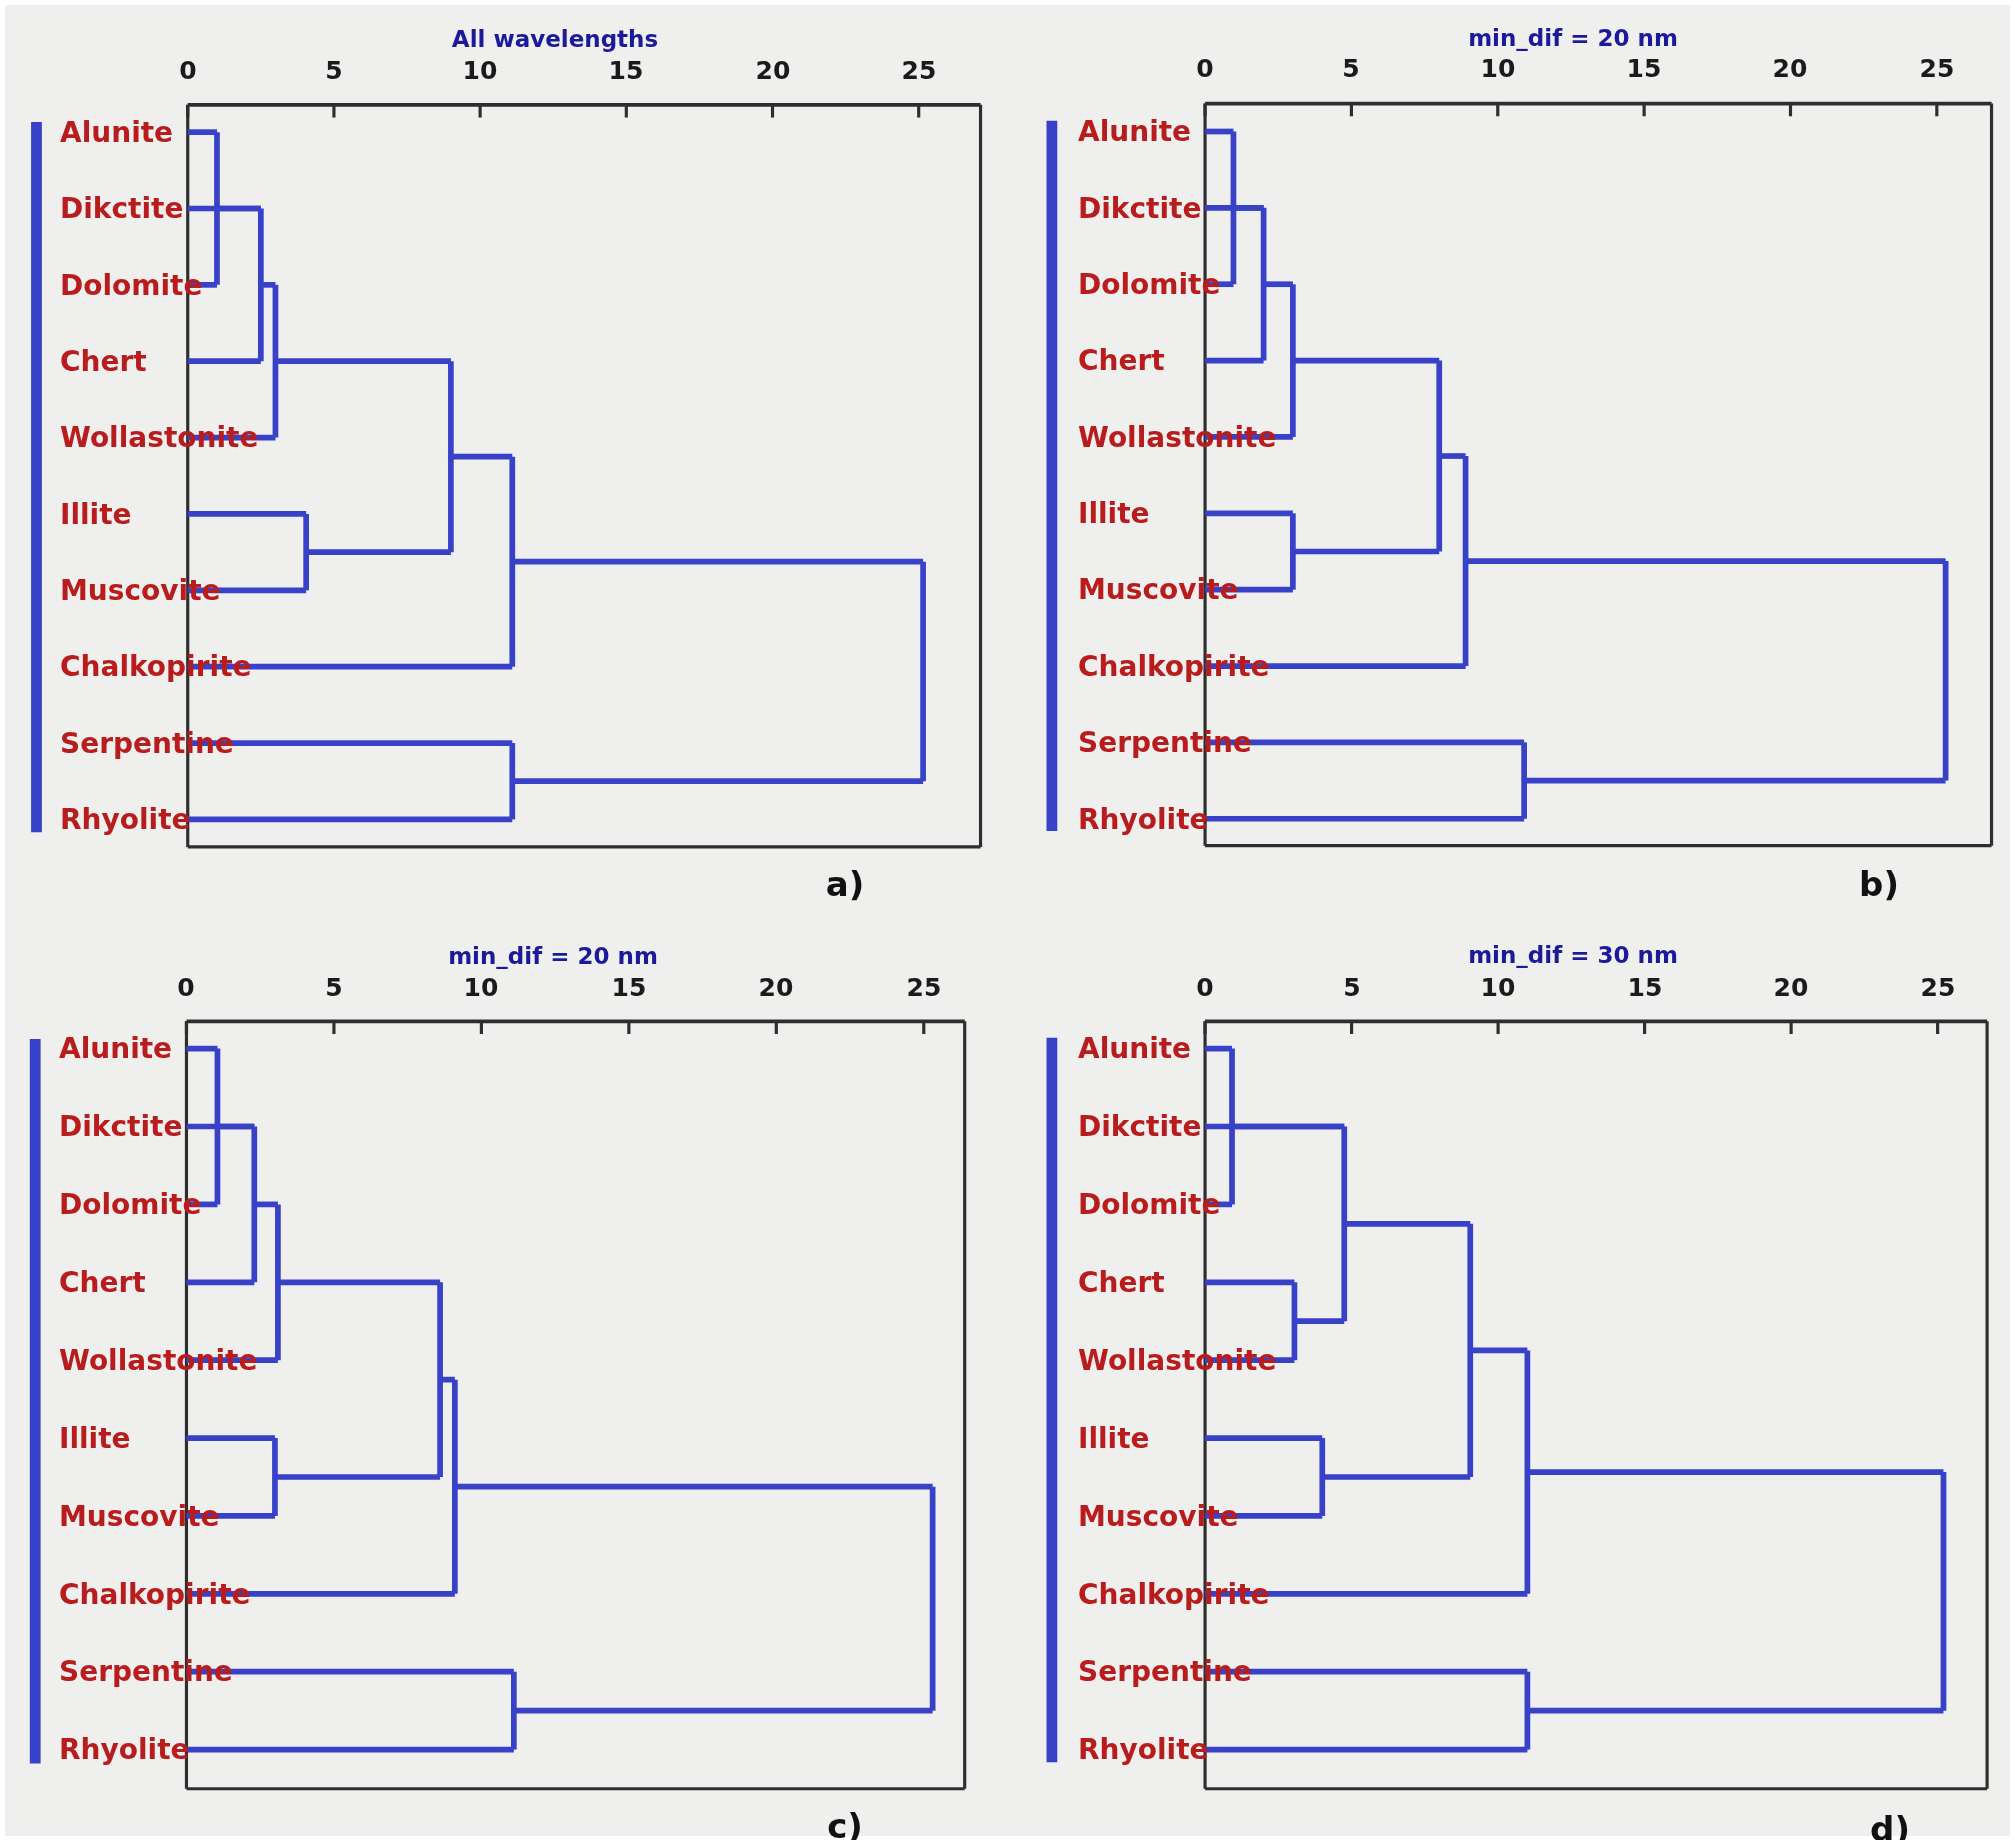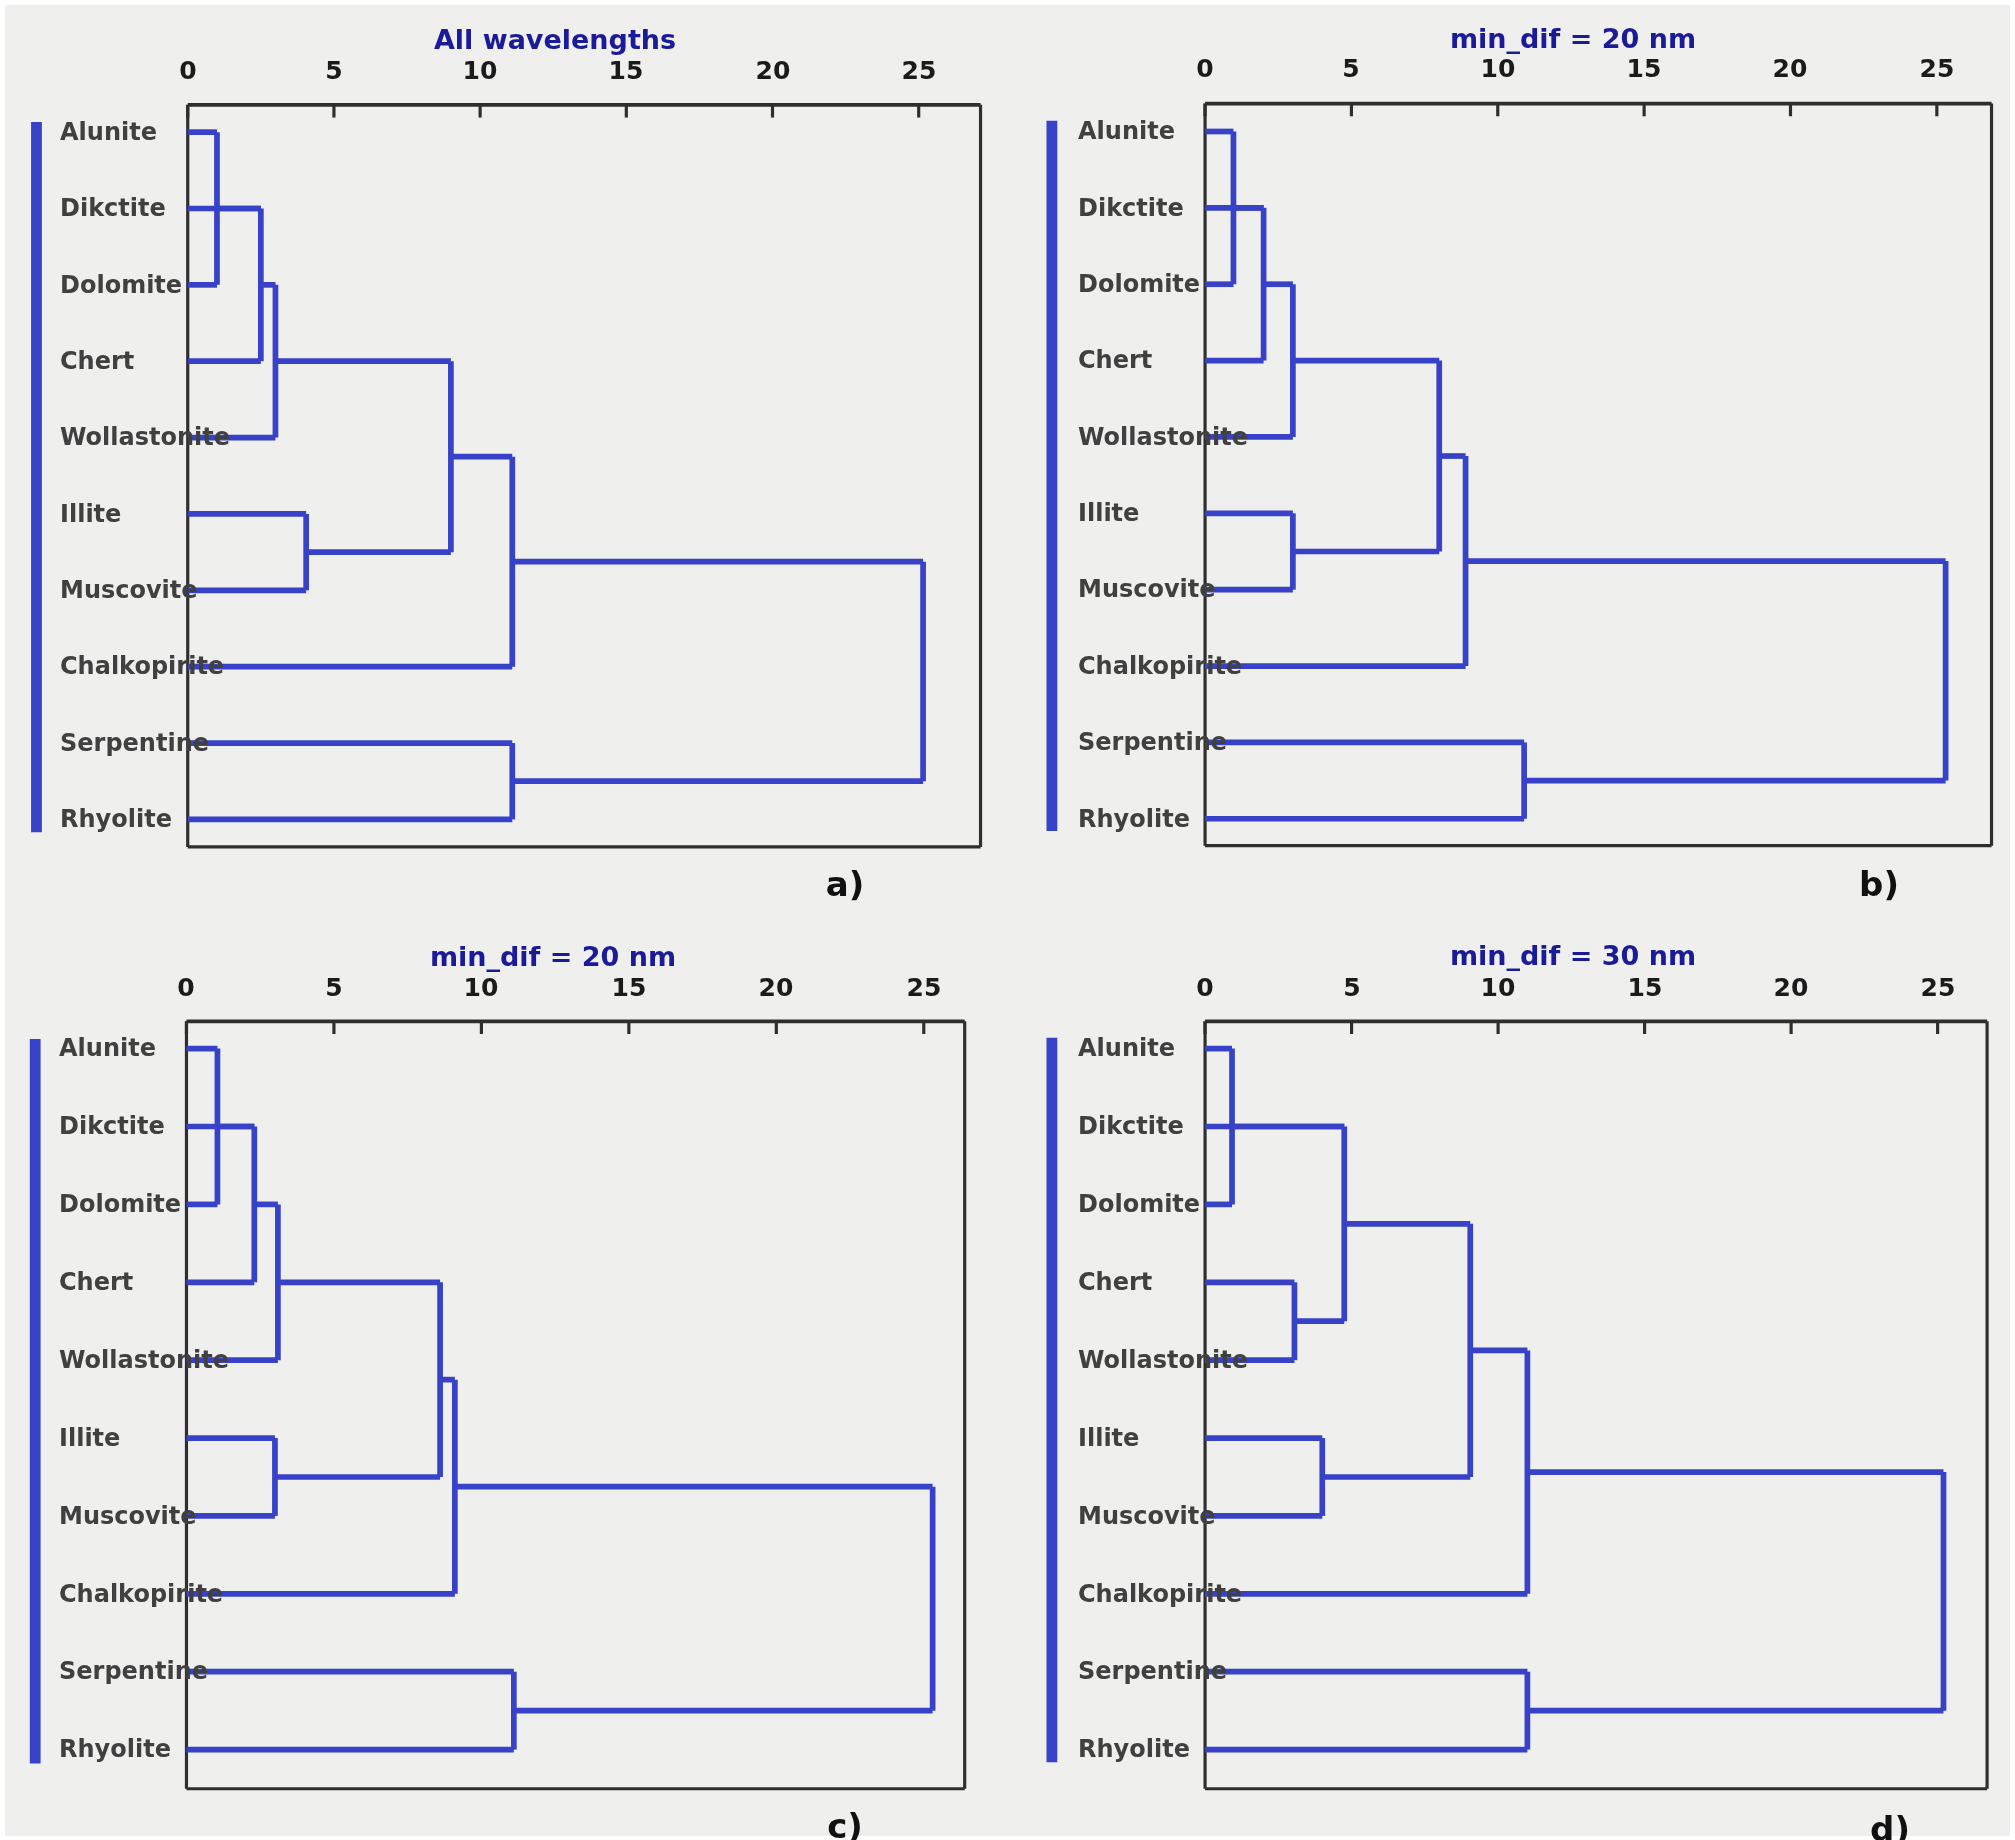--- a/index.html
+++ b/index.html
@@ -1,23 +1,23 @@
 <!DOCTYPE html>
 <html style="font-size:10px"><head>
 <meta charset="utf-8">
 <style>
   html,body{margin:0;padding:0;background:#ffffff;}
   #canvas{position:relative;width:2015px;height:1841px;background:#ffffff;overflow:hidden;
           font-family:"DejaVu Sans","Liberation Sans",sans-serif;}
   #paper{position:absolute;left:5px;top:5px;right:5px;bottom:5px;background:#efefee;}
   #figure-svg{position:absolute;left:0;top:0;}
   .txt{position:absolute;white-space:nowrap;}
-  .leaf-label{font-weight:bold;color:#404040;font-size:24px;transform:translateY(-50%);}
+  .leaf-label{font-weight:bold;color:#b91c1c;font-size:28px;transform:translateY(-50%);}
   .tick-label{font-weight:bold;color:#1b1b1b;font-size:25px;transform:translate(-50%,-50%);}
-  .panel-title{font-weight:bold;color:#1b1b9a;font-size:27px;transform:translate(-50%,-50%);}
+  .panel-title{font-weight:bold;color:#1b1b9a;font-size:23px;transform:translate(-50%,-50%);}
   .panel-letter{font-weight:bold;color:#111111;font-size:34px;transform:translate(-50%,-50%);}
 </style>
 </head>
 <body>
 
 <div id="canvas">
   <div id="paper"></div>
   <svg id="figure-svg" width="2015" height="1841" viewBox="0 0 3177 2902">
       <line x1="57.5" y1="192" x2="57.5" y2="1312" stroke="#3742c8" stroke-width="17"></line>
       <line x1="296" y1="165" x2="1546" y2="165" stroke="#2e2e2e" stroke-width="6"></line>

